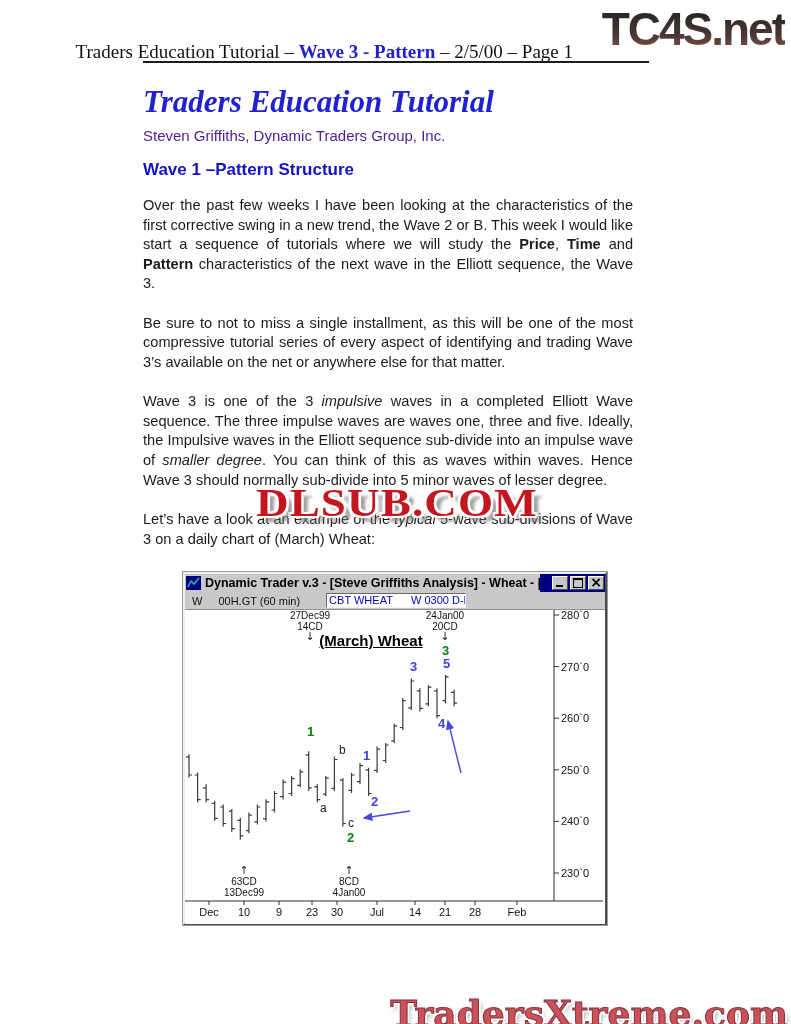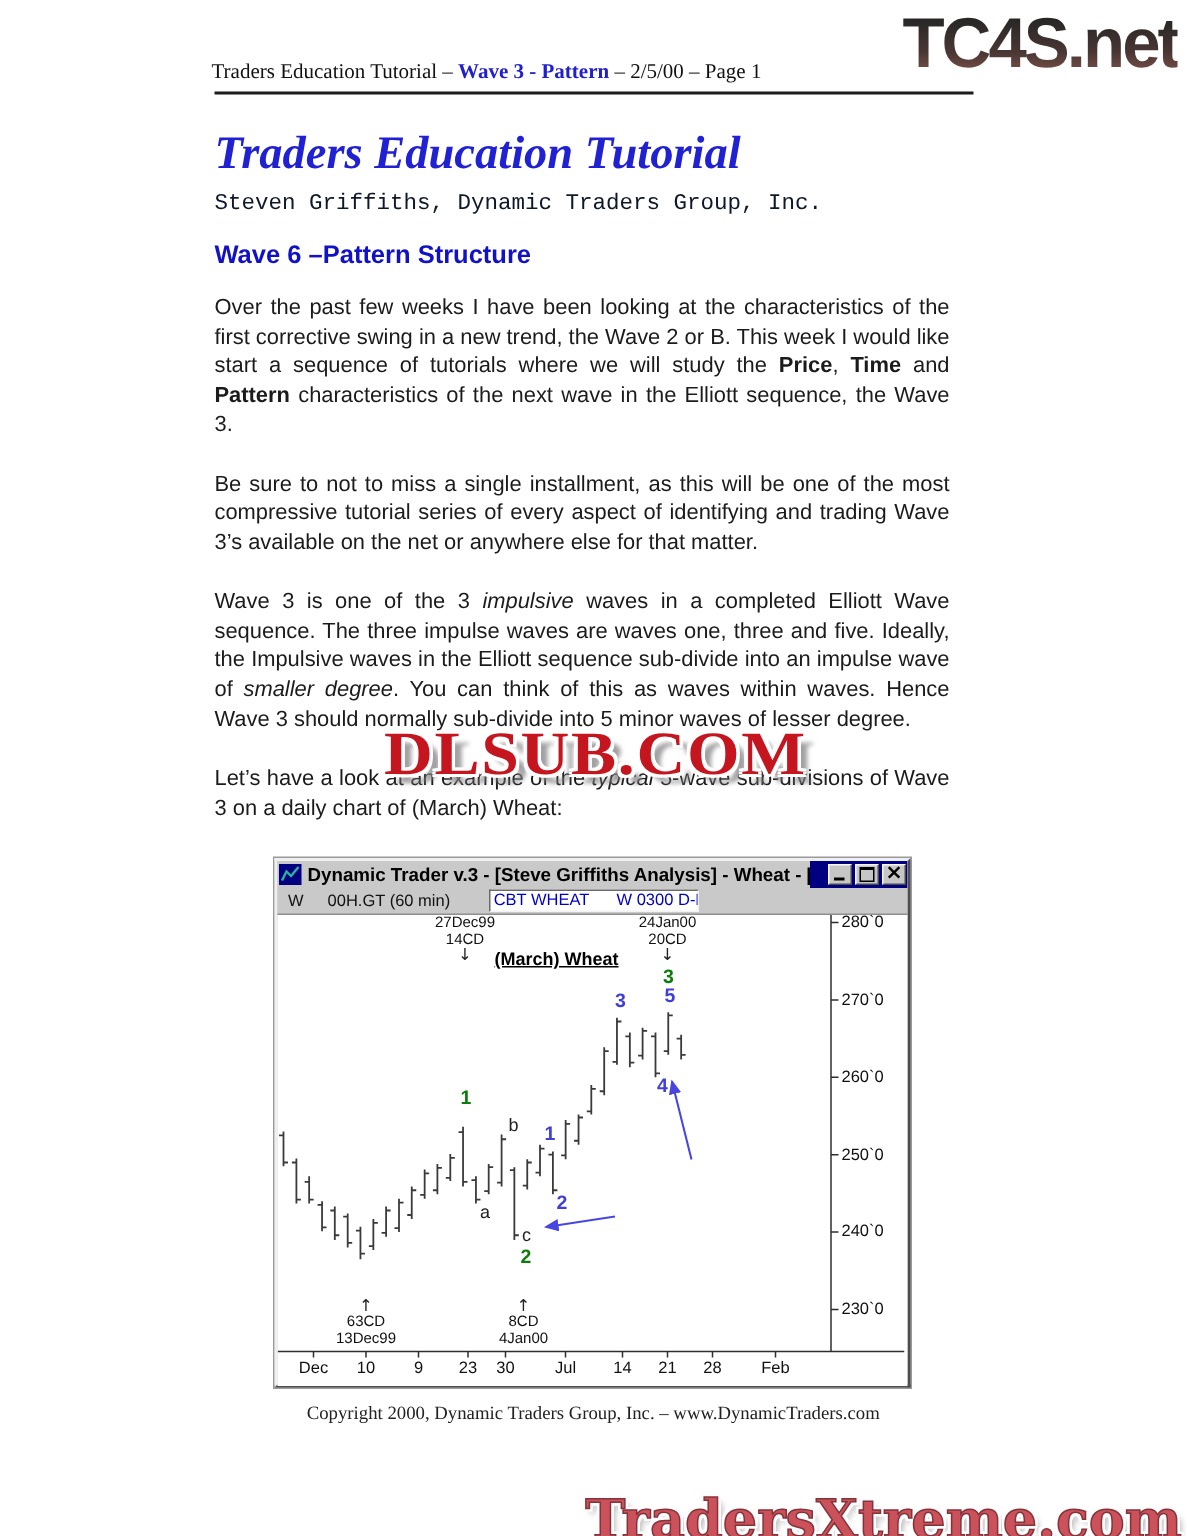--- a/index.html
+++ b/index.html
@@ -8,28 +8,28 @@
 
   
   .tc4s{position:absolute;top:1px;right:6px;
         font-family:"Liberation Sans",sans-serif;font-weight:bold;font-size:46px;
         letter-spacing:-2px;transform:scaleY(1.02);transform-origin:top right;
         background:linear-gradient(#262626 20%,#4a3734 62%,#8a584f 95%);
         -webkit-background-clip:text;background-clip:text;color:transparent;}
 
   
   .doc-header{position:absolute;top:41px;left:0;width:82%;text-align:center;
-              font-family:"Liberation Serif",serif;font-size:14px;color:#111;}
+              font-family:"Liberation Serif",serif;font-size:19px;color:#111;}
   .doc-header .hl{color:#2020cc;font-weight:bold;}
   .rule{position:absolute;top:61px;left:143px;width:506px;border-top:2px solid #1c1c1c;}
 
   .title{position:absolute;top:84px;left:143px;font-family:"Liberation Serif",serif;
          font-style:italic;font-weight:bold;font-size:31px;color:#2121d4;}
-  .author{position:absolute;top:127px;left:143px;font-family:Liberation Mono, monospace;
-          font-size:15px;color:#0f172a;}
+  .author{position:absolute;top:127px;left:143px;font-family:Liberation Sans, sans-serif;
+          font-size:15px;color:#4c1d95;}
   .heading{position:absolute;top:160px;left:143px;font-weight:bold;font-size:17px;color:#1111c6;}
 
   .body-copy{position:absolute;top:196px;left:143px;width:506px;
              font-size:14.6px;line-height:1.34;text-align:justify;color:#1b1b1b;}
   .body-copy p{margin:0 16px 20px 0;}
   .body-copy .b{font-weight:bold;}
   .body-copy .i{font-style:italic;}
 
   
   .watermark{position:absolute;left:256px;top:478px;font-family:"Liberation Serif",serif;
@@ -61,21 +61,21 @@
   .tb-sym{margin-left:7px;}
   .tb-tf{margin-left:16px;}
   .tb-field{margin-left:26px;width:136px;height:13px;background:#fff;color:#0000c4;
             border:1px solid;border-color:#6a6a6a #f2f2f2 #f2f2f2 #6a6a6a;
             font-size:11px;line-height:13px;white-space:pre;overflow:hidden;padding-left:2px;}
   .chart-client{position:relative;height:314px;background:#fff;overflow:hidden;}
   #chart-svg{position:absolute;left:0;top:0;}
   #chart-labels{position:absolute;left:0;top:0;width:100%;height:100%;}
   .clab{position:absolute;white-space:nowrap;}
   .cc{transform:translateX(-50%);text-align:center;}
-  .chart-title{font-weight:bold;font-size:12px;color:#000;text-decoration:underline;}
+  .chart-title{font-weight:bold;font-size:15px;color:#000;text-decoration:underline;}
   .g{color:#0b7d0b;font-weight:bold;font-size:13px;}
   .bl{color:#4040d8;font-weight:bold;font-size:13px;}
   .blk{color:#222;font-size:12px;}
   .axis-lab{font-size:11px;color:#111;}
   .small-lab{font-size:10px;line-height:11px;color:#111;}
   .arrow-glyph{font-family:"DejaVu Sans",sans-serif;font-size:11px;color:#222;}
   .red-note{color:#e23232;font-size:12.5px;line-height:16px;}
   .blue-note{color:#4040d8;font-size:12.5px;line-height:15.5px;}
 
   .footer{position:absolute;top:935px;left:0;width:100%;text-align:center;
@@ -91,21 +91,21 @@
 
 <div class="page">
 
   <div class="tc4s">TC4S.net</div>
 
   <div class="doc-header"><span>Traders Education Tutorial – </span><span class="hl">Wave 3 - Pattern</span><span> – 2/5/00 – Page 1</span></div>
   <div class="rule"></div>
 
   <div class="title">Traders Education Tutorial</div>
   <div class="author">Steven Griffiths, Dynamic Traders Group, Inc.</div>
-  <div class="heading">Wave 6 –Pattern Structure</div>
+  <div class="heading">Wave 1 –Pattern Structure</div>
 
   <div class="body-copy">
     <p><span>Over the past few weeks I have been looking at the characteristics of the first corrective swing in a new trend, the Wave 2 or B. This week I would like start a sequence of tutorials where we will study the </span><span class="b">Price</span><span>, </span><span class="b">Time</span><span> and </span><span class="b">Pattern</span><span> characteristics of the next wave in the Elliott sequence, the Wave 3.</span></p>
     <p><span>Be sure to not to miss a single installment, as this will be one of the most compressive tutorial series of every aspect of identifying and trading Wave 3’s available on the net or anywhere else for that matter.</span></p>
     <p><span>Wave 3 is one of the 3 </span><span class="i">impulsive</span><span> waves in a completed Elliott Wave sequence. The three impulse waves are waves one, three and five. Ideally, the Impulsive waves in the Elliott sequence sub-divide into an impulse wave of </span><span class="i">smaller degree</span><span>. You can think of this as waves within waves. Hence Wave 3 should normally sub-divide into 5 minor waves of lesser degree.</span></p>
     <p><span>Let’s have a look at an example of the </span><span class="i">typical</span><span> 5-wave sub-divisions of Wave 3 on a daily chart of (March) Wheat:</span></p>
   </div>
 
   <div class="watermark">DLSUB.COM</div>
 
@@ -191,16 +191,15 @@
           <div class="clab small-lab cc" style="left: 260px; top: 0px;">24Jan00<br>20CD</div>
           <div class="clab arrow-glyph cc" style="left: 260px; top: 20px;">↓</div>
           <div class="clab arrow-glyph cc" style="left: 59px; top: 254px;">↑</div>
           <div class="clab small-lab cc" style="left: 59px; top: 266px;">63CD<br>13Dec99</div>
           <div class="clab arrow-glyph cc" style="left: 164px; top: 254px;">↑</div>
           <div class="clab small-lab cc" style="left: 164px; top: 266px;">8CD<br>4Jan00</div>
         </div>
     </div>
   </div>
 
-  <div class="footer">Copyright 2000, Dynamic Traders Group, Inc. – www.DynamicTraders.com</div>
   <div class="tx-logo">TradersXtreme.com</div>
 
 </div>
 
 </body></html>

